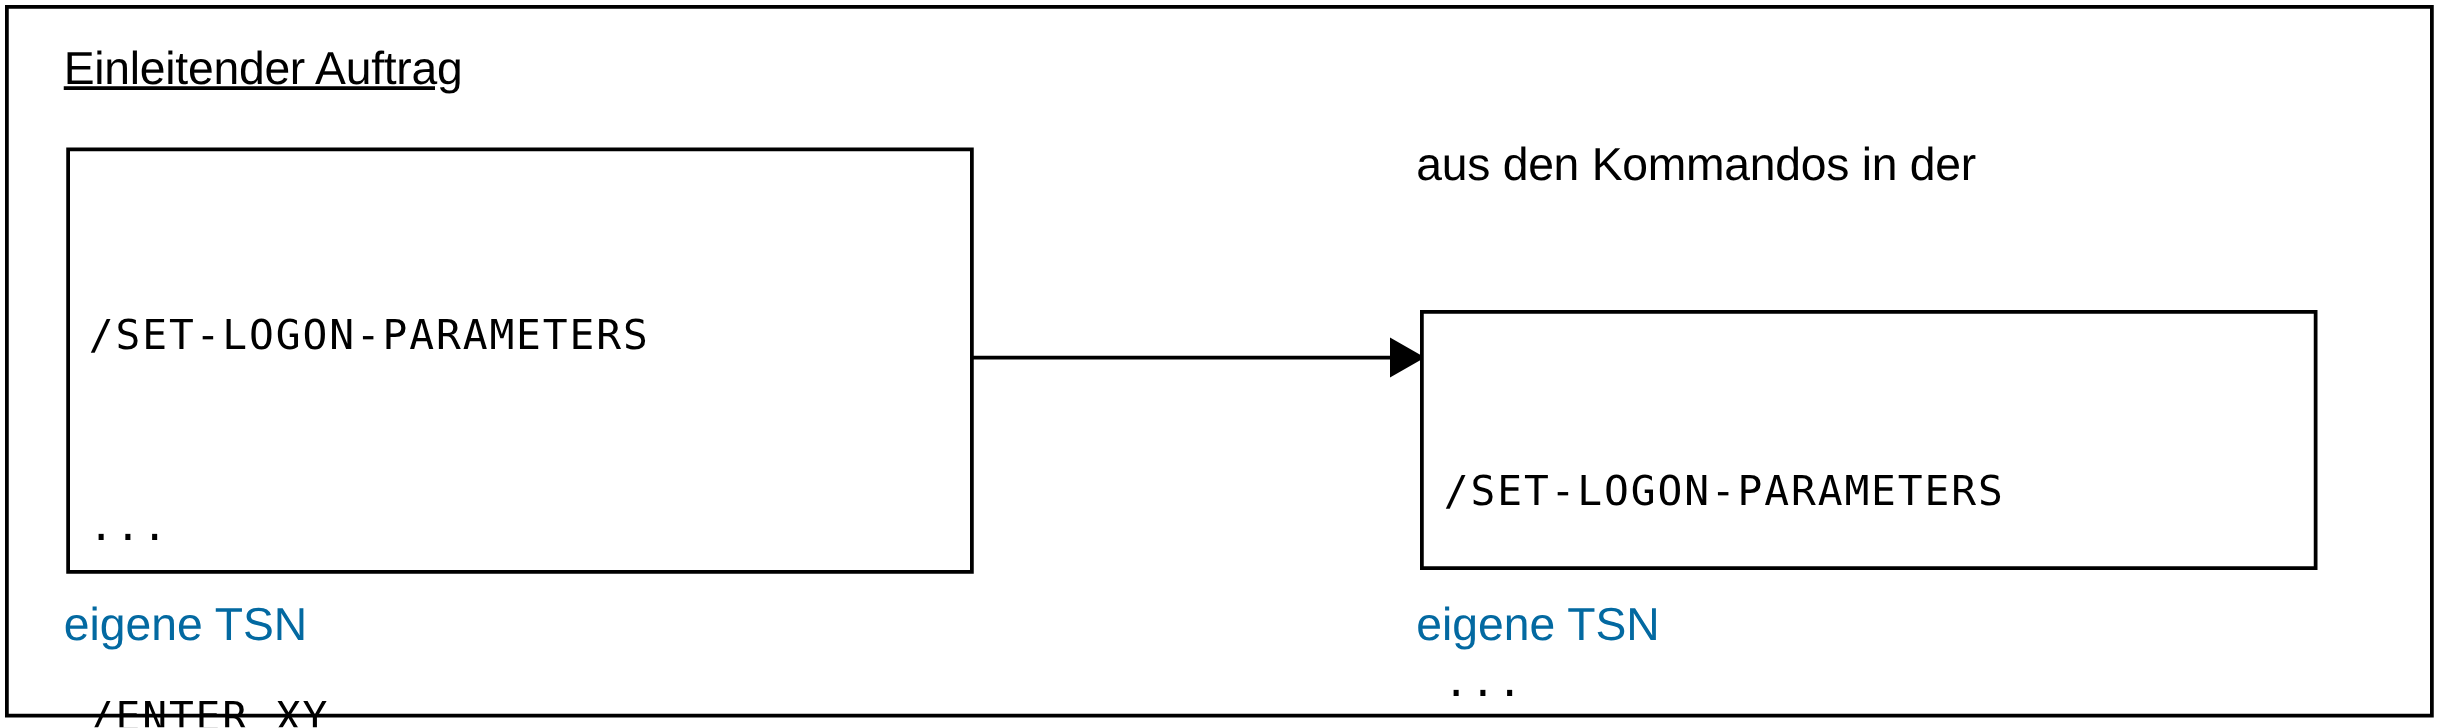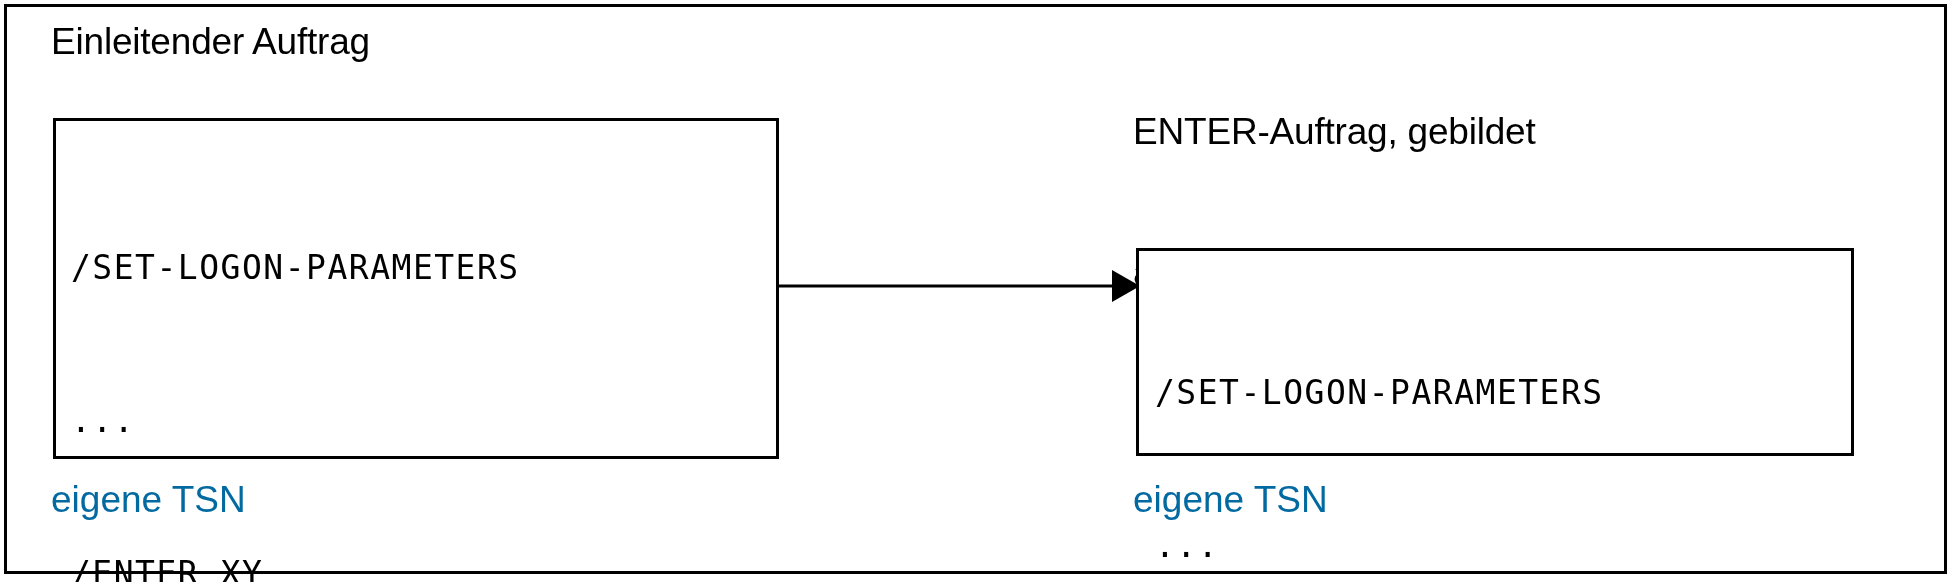--- a/index.html
+++ b/index.html
@@ -38,21 +38,22 @@
     font-family: "Liberation Sans", sans-serif;
     font-size: 37px;
     line-height: 47px;
     color: #000000;
     white-space: pre;
     letter-spacing: -0.2px;
   }
 
   #left-heading {
     left: 51px;
-    top: 18px;
+    top: 31px;
+    text-decoration: underline;
   }
 
   #right-heading {
     left: 1133px;
     top: 14px;
   }
 
   
   .code-box {
     position: absolute;
@@ -155,21 +156,20 @@
   <div id="left-caption" class="caption">eigene TSN</div>
 
   <div id="flow-arrow">
     <svg width="364" height="48" viewBox="0 0 364 48" xmlns="http://www.w3.org/2000/svg">
       <line x1="0" y1="24" x2="338" y2="24" stroke="#000000" stroke-width="3"></line>
       <polygon points="336,8 364,24 336,40" fill="#000000"></polygon>
     </svg>
   </div>
 
   <div id="right-heading" class="heading">
-    <div>ENTER-Auftrag, gebildet</div>
     <div>aus den Kommandos in der</div>
     <div>Datei XY</div>
   </div>
 
   <div id="right-code-box" class="code-box">
     <div class="code-lines">
       <span class="code-line">/SET-LOGON-PARAMETERS</span>
       <span class="code-line">...</span>
       
     </div>

